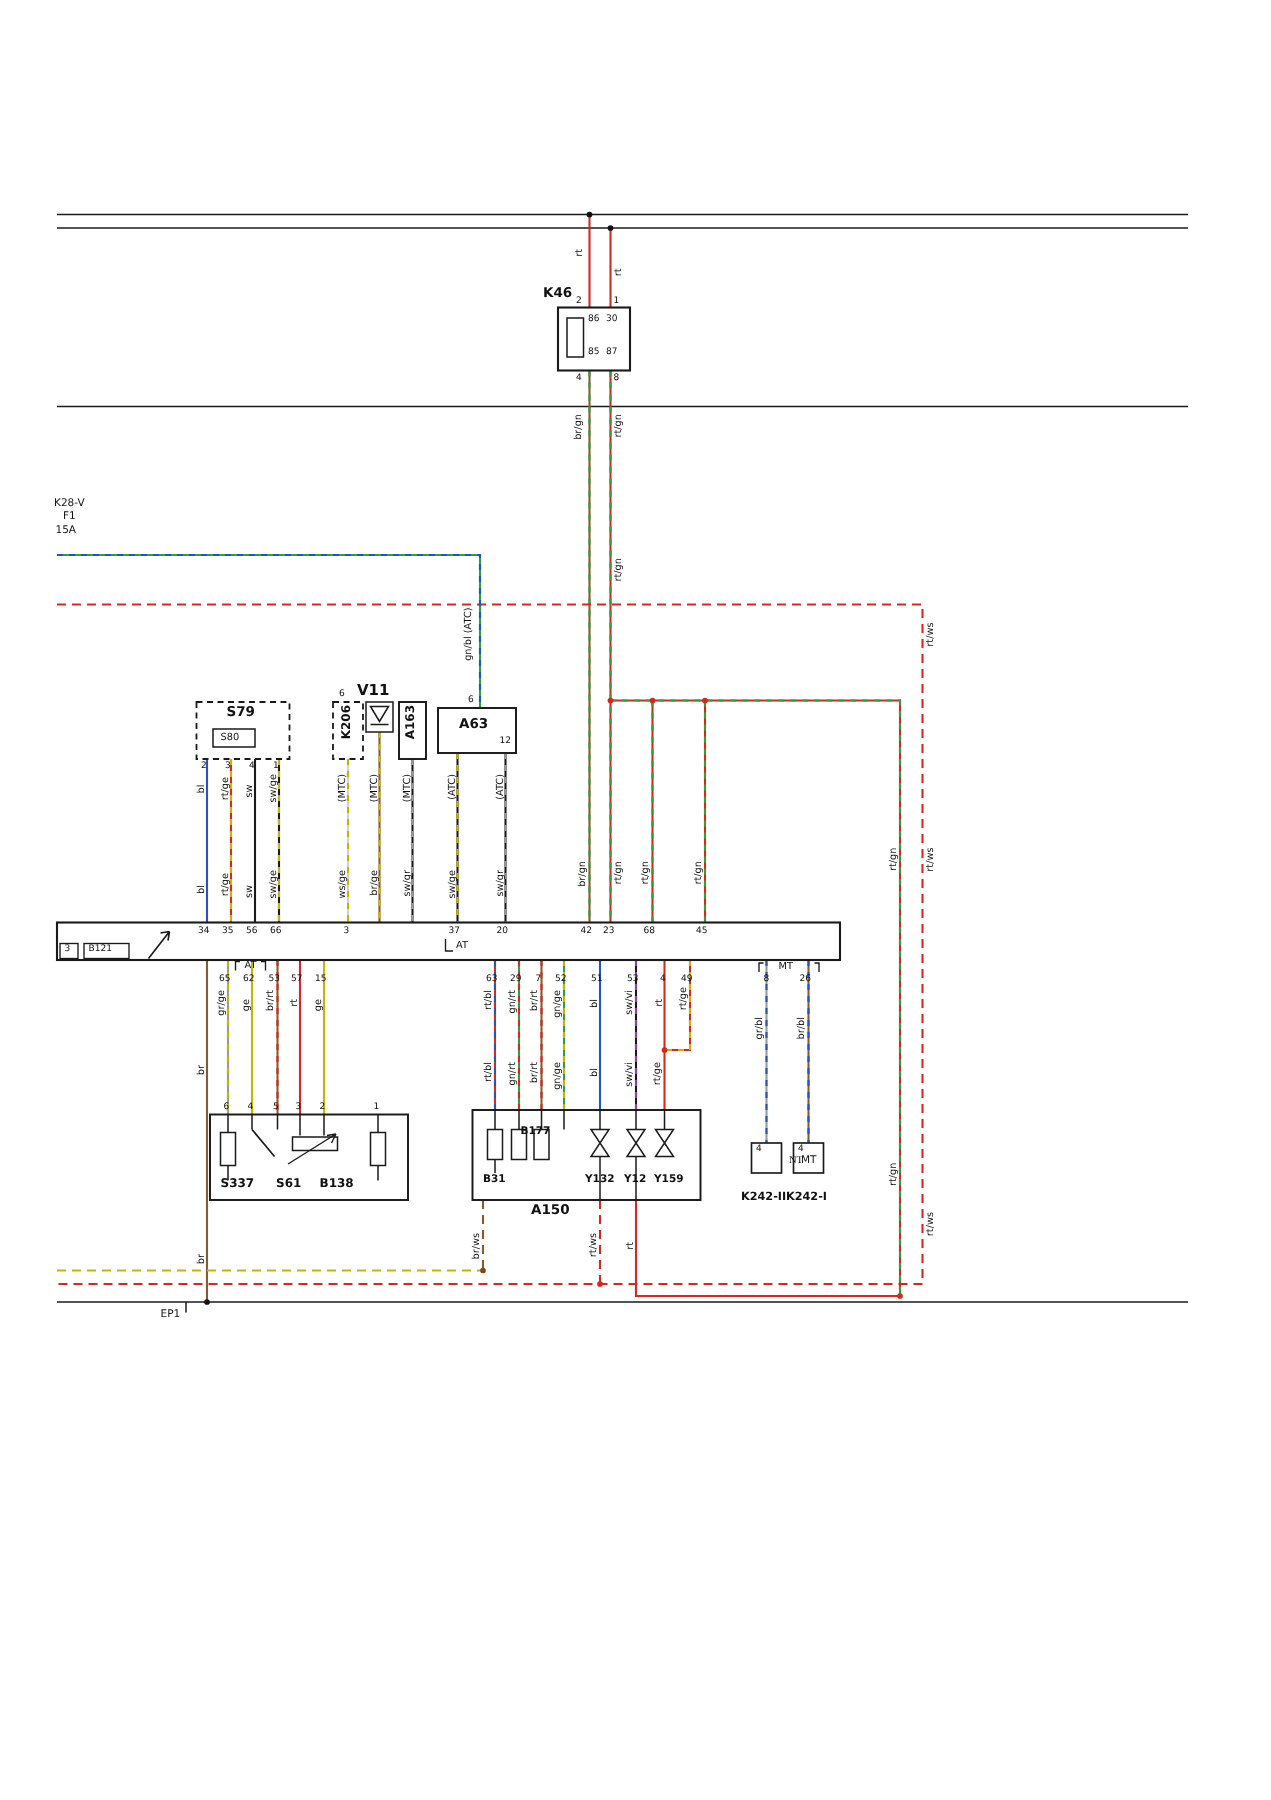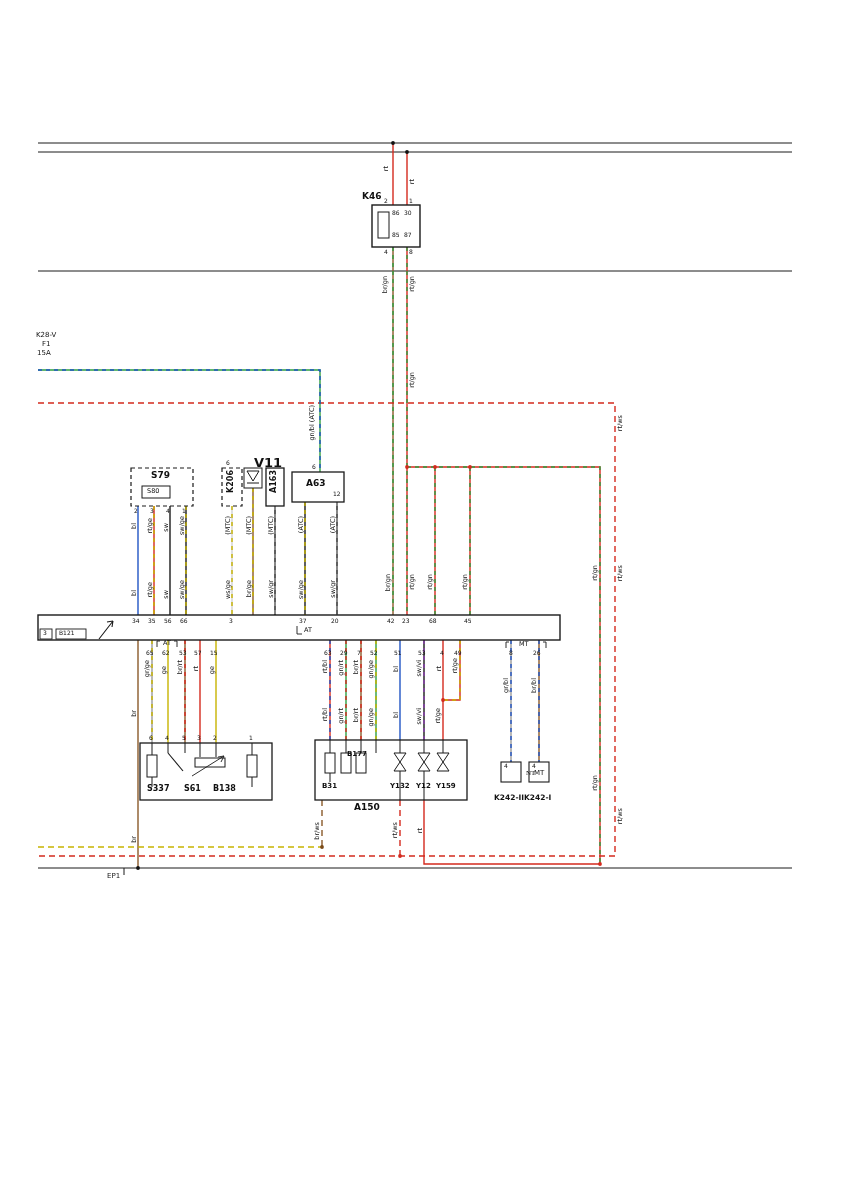--- a/index.html
+++ b/index.html
@@ -184,21 +184,21 @@
       <span class="lbl v" style="left: 382px; top: 276px;">br/gn</span>
       <span class="lbl v" style="left: 409px; top: 276px;">rt/gn</span>
       <span class="lbl v" style="left: 409px; top: 372px;">rt/gn</span>
       <span class="lbl" style="left: 36px; top: 332px; font-size: 7px;">K28-V</span>
       <span class="lbl" style="left: 42px; top: 341px; font-size: 7px;">F1</span>
       <span class="lbl" style="left: 37px; top: 350px; font-size: 7px;">15A</span>
       <span class="lbl v" style="left: 617px; top: 415px;">rt/ws</span>
       <span class="lbl v" style="left: 309px; top: 405px;">gn/bl (ATC)</span>
       <span class="lbl b" style="left: 151px; top: 471px; font-size: 9px;">S79</span>
       <span class="lbl" style="left: 147px; top: 488px; font-size: 6.5px;">S80</span>
-      <span class="lbl b" style="left: 254px; top: 456px; font-size: 13px;">V11</span>
+      <span class="lbl b" style="left: 238px; top: 456px; font-size: 10px;">V11</span>
       <span class="lbl" style="left: 226px; top: 460px; font-size: 6px;">6</span>
       <span class="lbl v b" style="left: 227px; top: 470px; font-size: 8px;">K206</span>
       <span class="lbl v b" style="left: 270px; top: 470px; font-size: 8px;">A163</span>
       <span class="lbl b" style="left: 306px; top: 479px; font-size: 9px;">A63</span>
       <span class="lbl" style="left: 312px; top: 464px; font-size: 6px;">6</span>
       <span class="lbl" style="left: 333px; top: 491px; font-size: 6px;">12</span>
       <span class="lbl" style="left: 134px; top: 508px; font-size: 6px;">2</span>
       <span class="lbl" style="left: 150px; top: 508px; font-size: 6px;">3</span>
       <span class="lbl" style="left: 166px; top: 508px; font-size: 6px;">4</span>
       <span class="lbl" style="left: 182px; top: 508px; font-size: 6px;">1</span>

